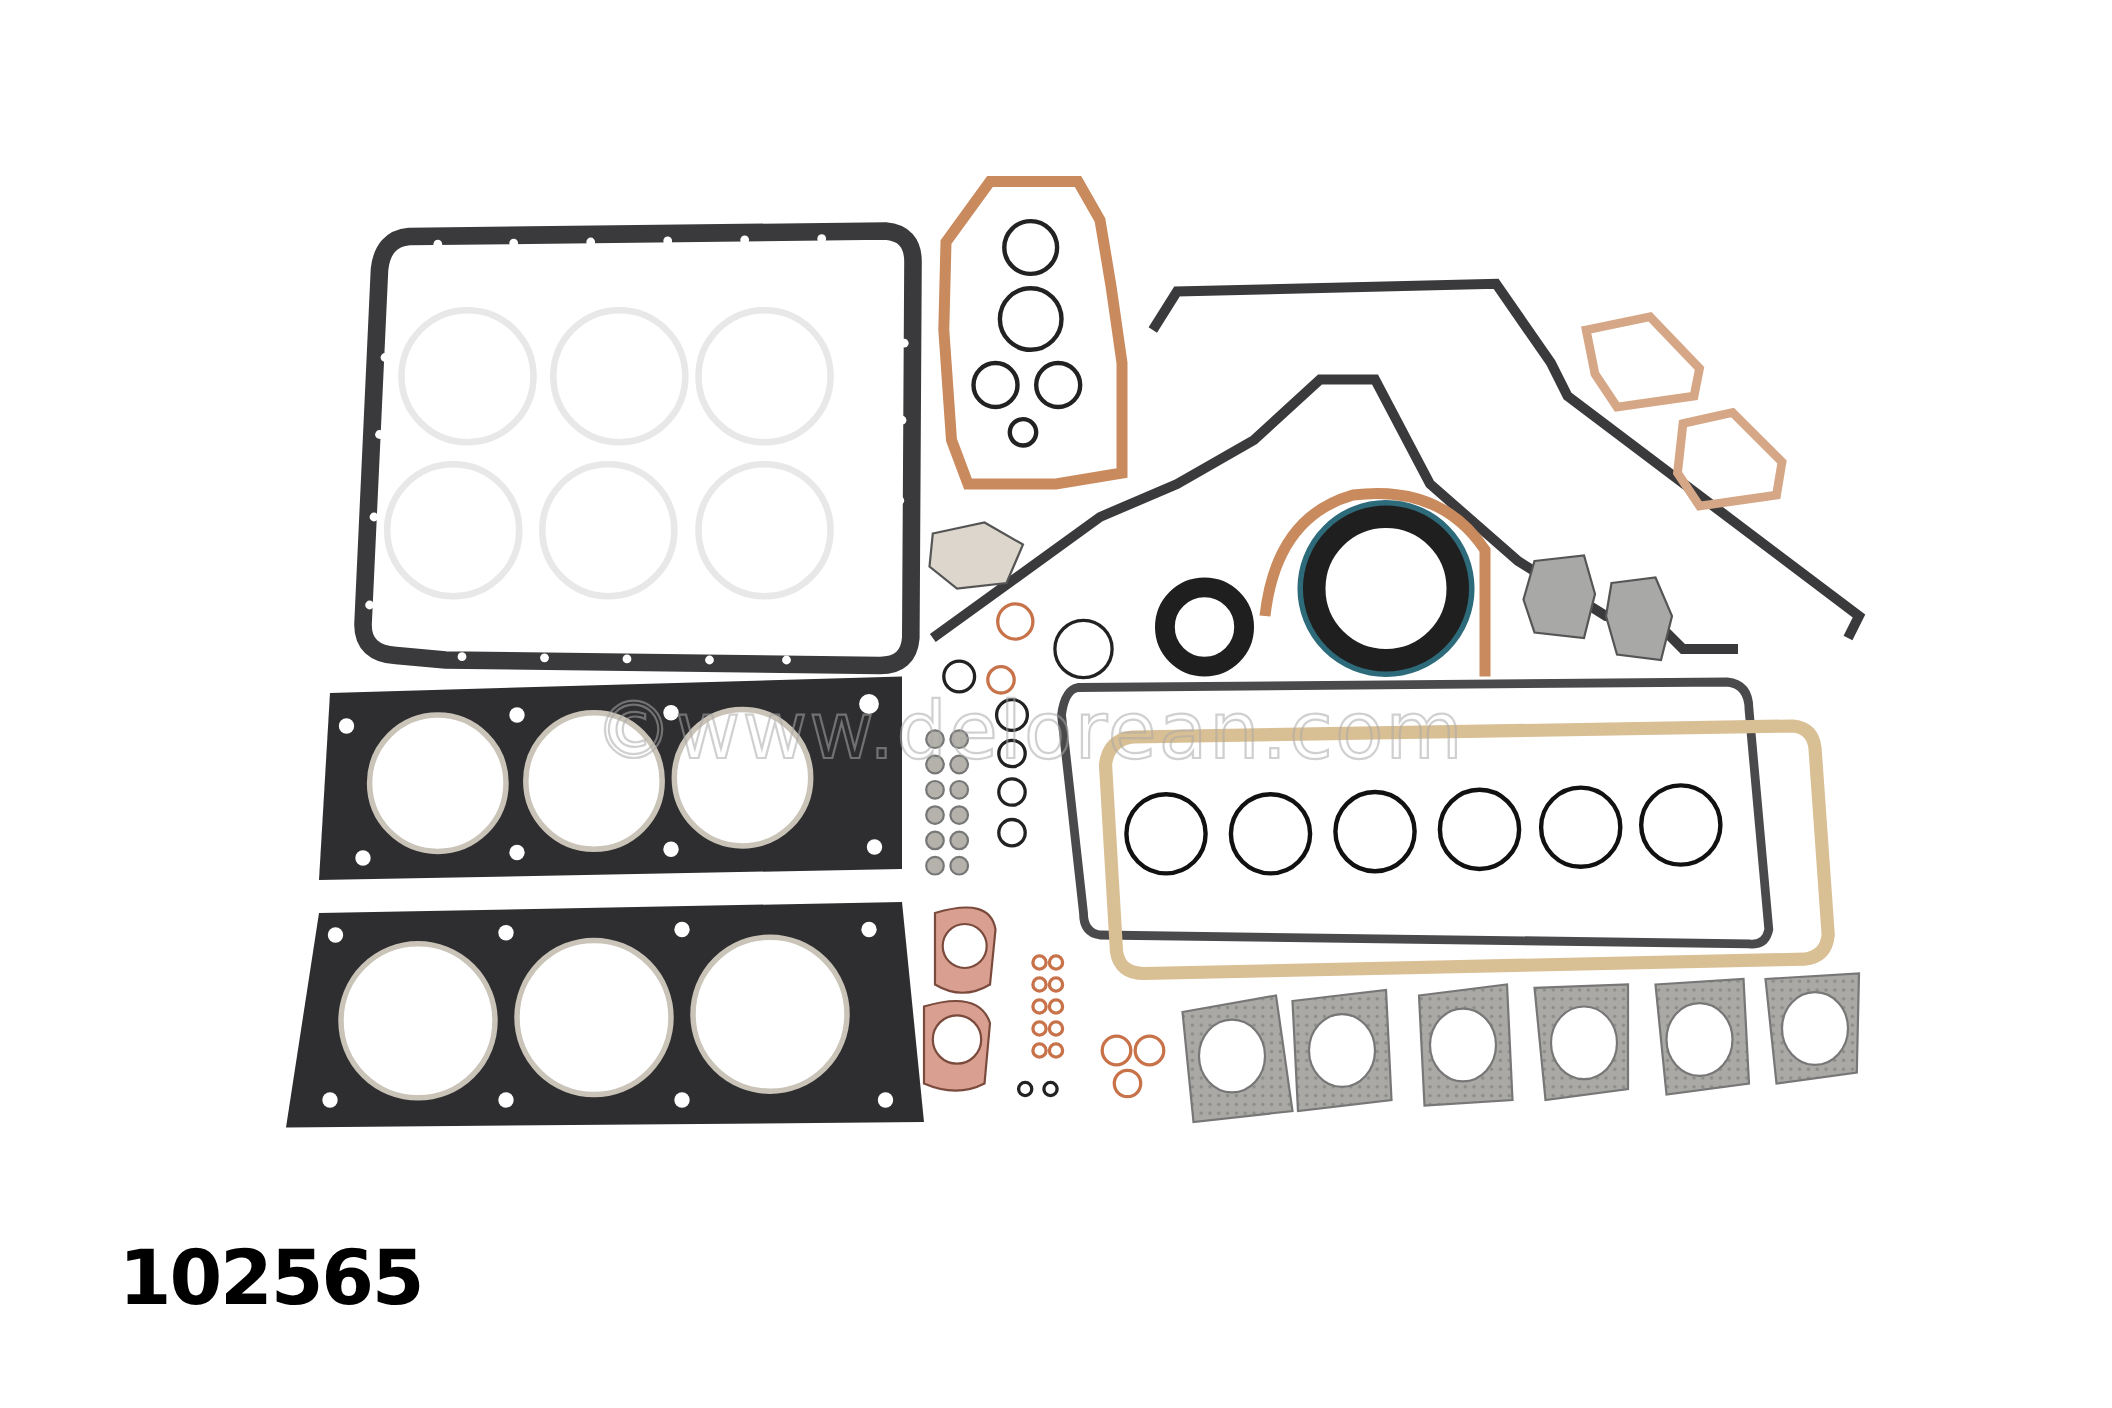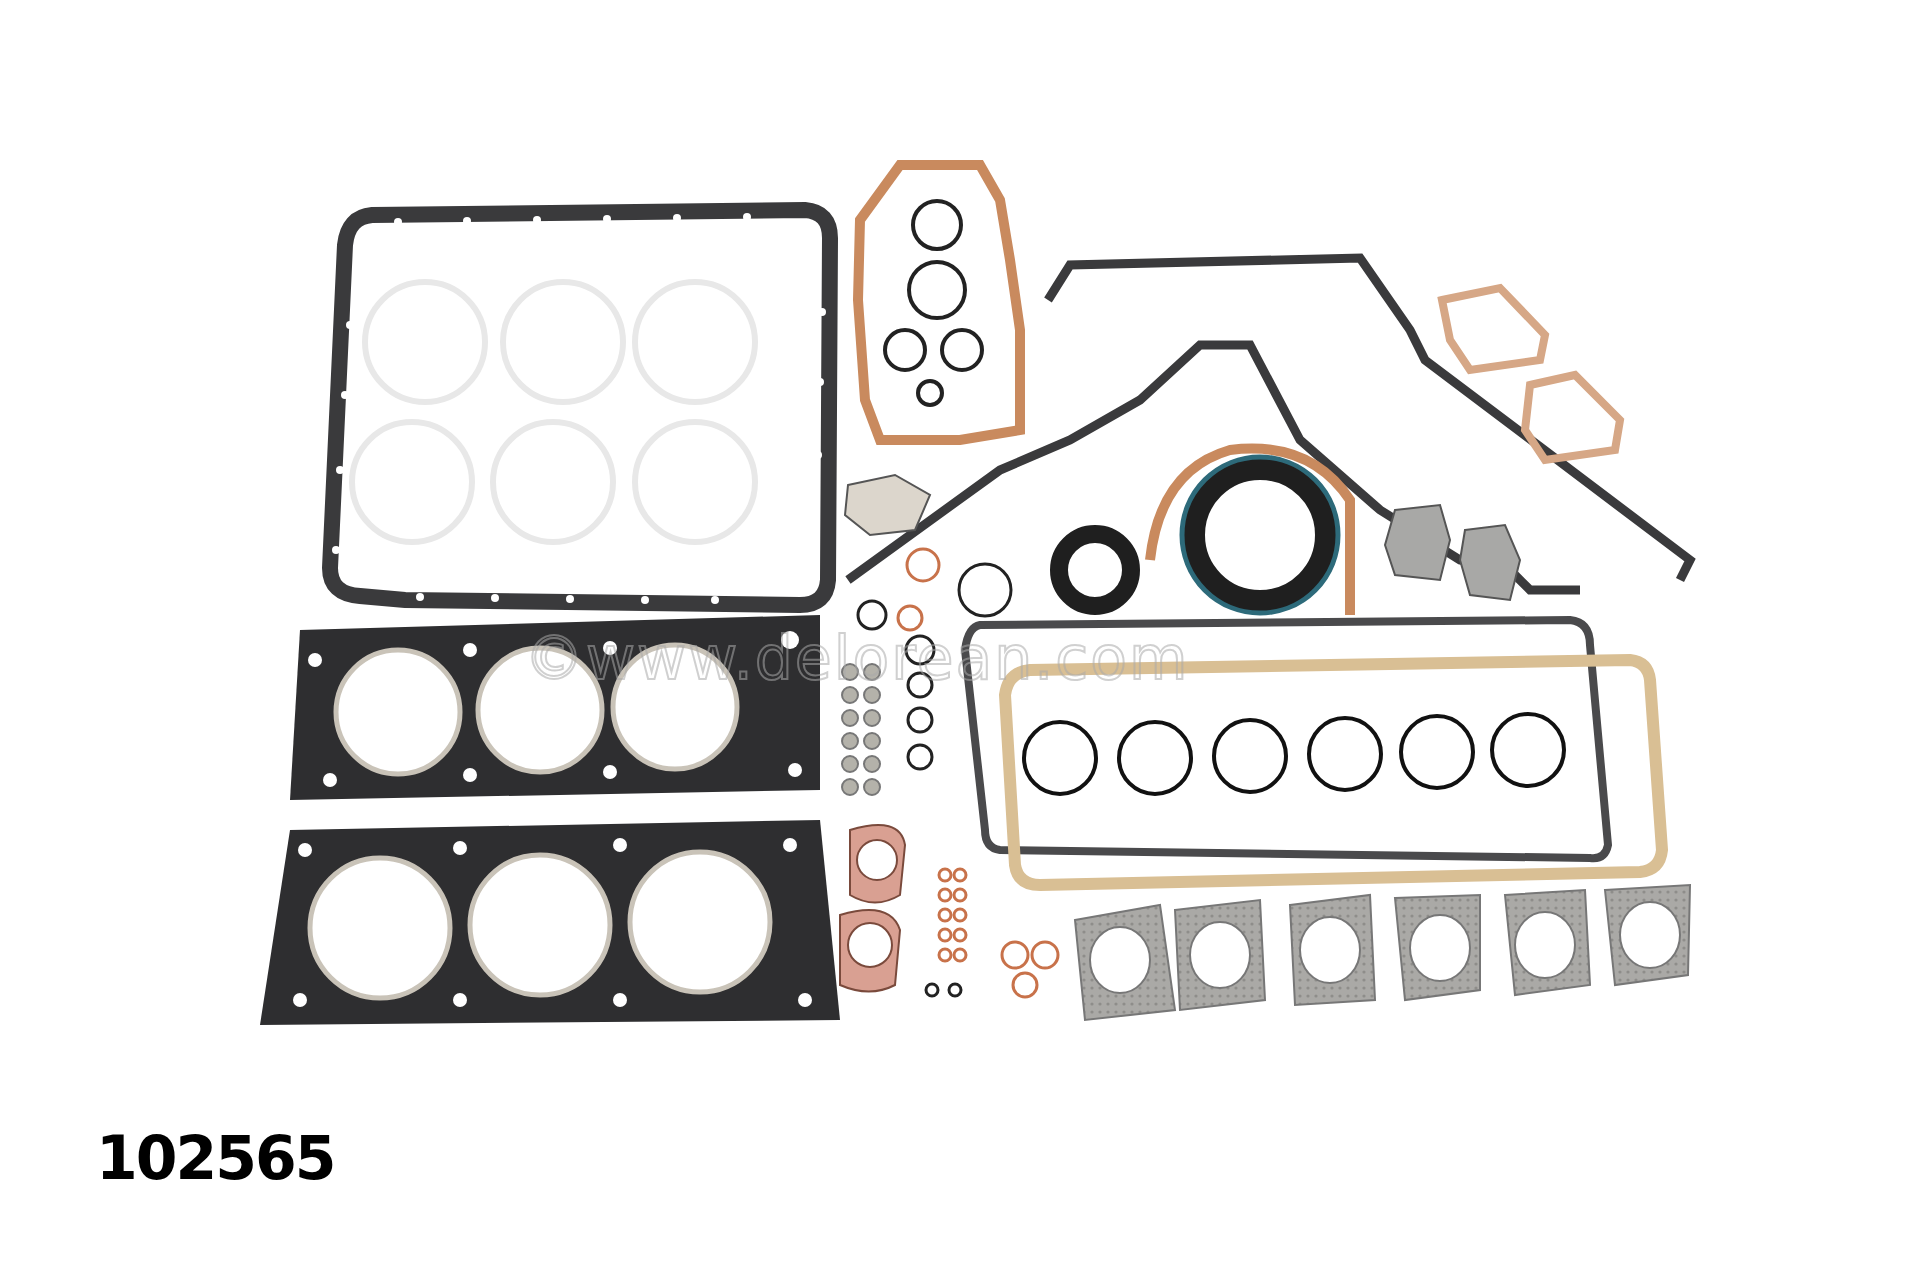--- a/index.html
+++ b/index.html
@@ -1,19 +1,19 @@
 <!DOCTYPE html>
 <html><head>
 <meta charset="utf-8">
 <style>
   html,body{margin:0;padding:0;background:#ffffff;}
   body{width:1920px;height:1280px;position:relative;overflow:hidden;font-family:"DejaVu Sans","Liberation Sans",sans-serif;}
   #scene{position:absolute;left:0;top:0;width:1920px;height:1280px;}
-  .part-number{position:absolute;left:96px;top:1128px;font-family:"DejaVu Sans","Liberation Sans",sans-serif;font-weight:bold;font-size:60px;color:#000;letter-spacing:-2px;line-height:1;}
-  .watermark{position:absolute;left:524px;top:628px;font-family:"DejaVu Sans","Liberation Sans",sans-serif;font-size:60px;color:transparent;-webkit-text-stroke:2px rgba(170,170,170,0.55);letter-spacing:2px;line-height:1;}
+  .part-number{position:absolute;left:108px;top:1128px;font-family:"DejaVu Sans","Liberation Sans",sans-serif;font-weight:bold;font-size:69px;color:#000;letter-spacing:-2px;line-height:1;}
+  .watermark{position:absolute;left:540px;top:628px;font-family:"DejaVu Sans","Liberation Sans",sans-serif;font-size:72px;color:transparent;-webkit-text-stroke:2px rgba(170,170,170,0.55);letter-spacing:2px;line-height:1;}
 </style>
 </head>
 <body>
 
 <svg id="scene" viewBox="0 0 1920 1280" xmlns="http://www.w3.org/2000/svg">
   <defs>
     <pattern id="dots" width="8" height="8" patternUnits="userSpaceOnUse">
       <rect width="8" height="8" fill="#aaa9a6"></rect>
       <circle cx="4" cy="4" r="1.6" fill="#8e8d8a"></circle>
     </pattern>

